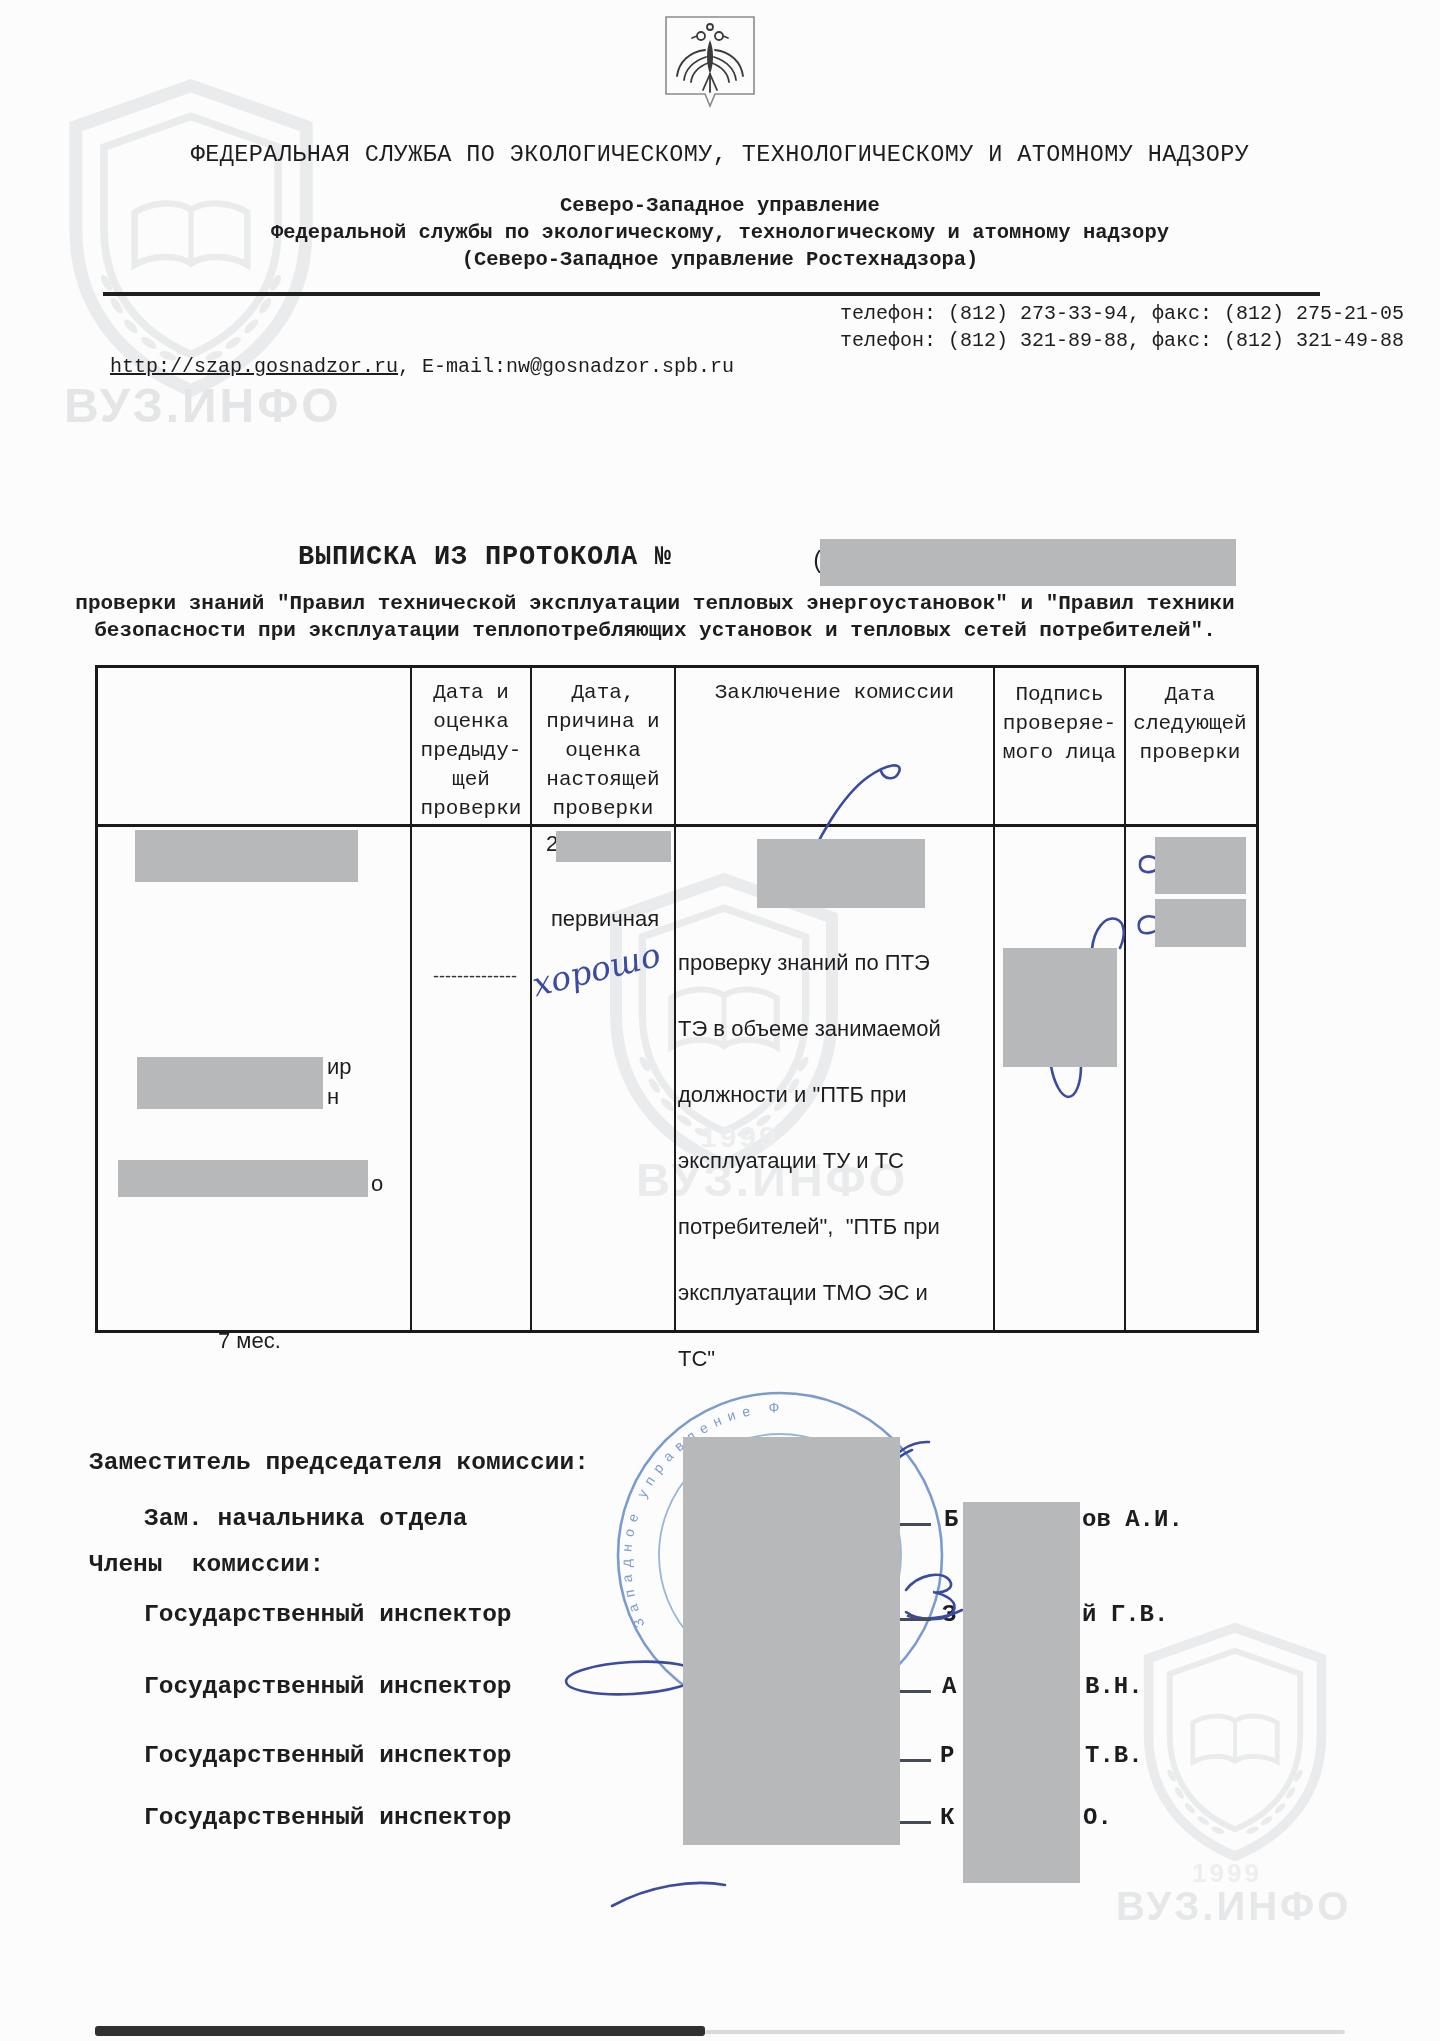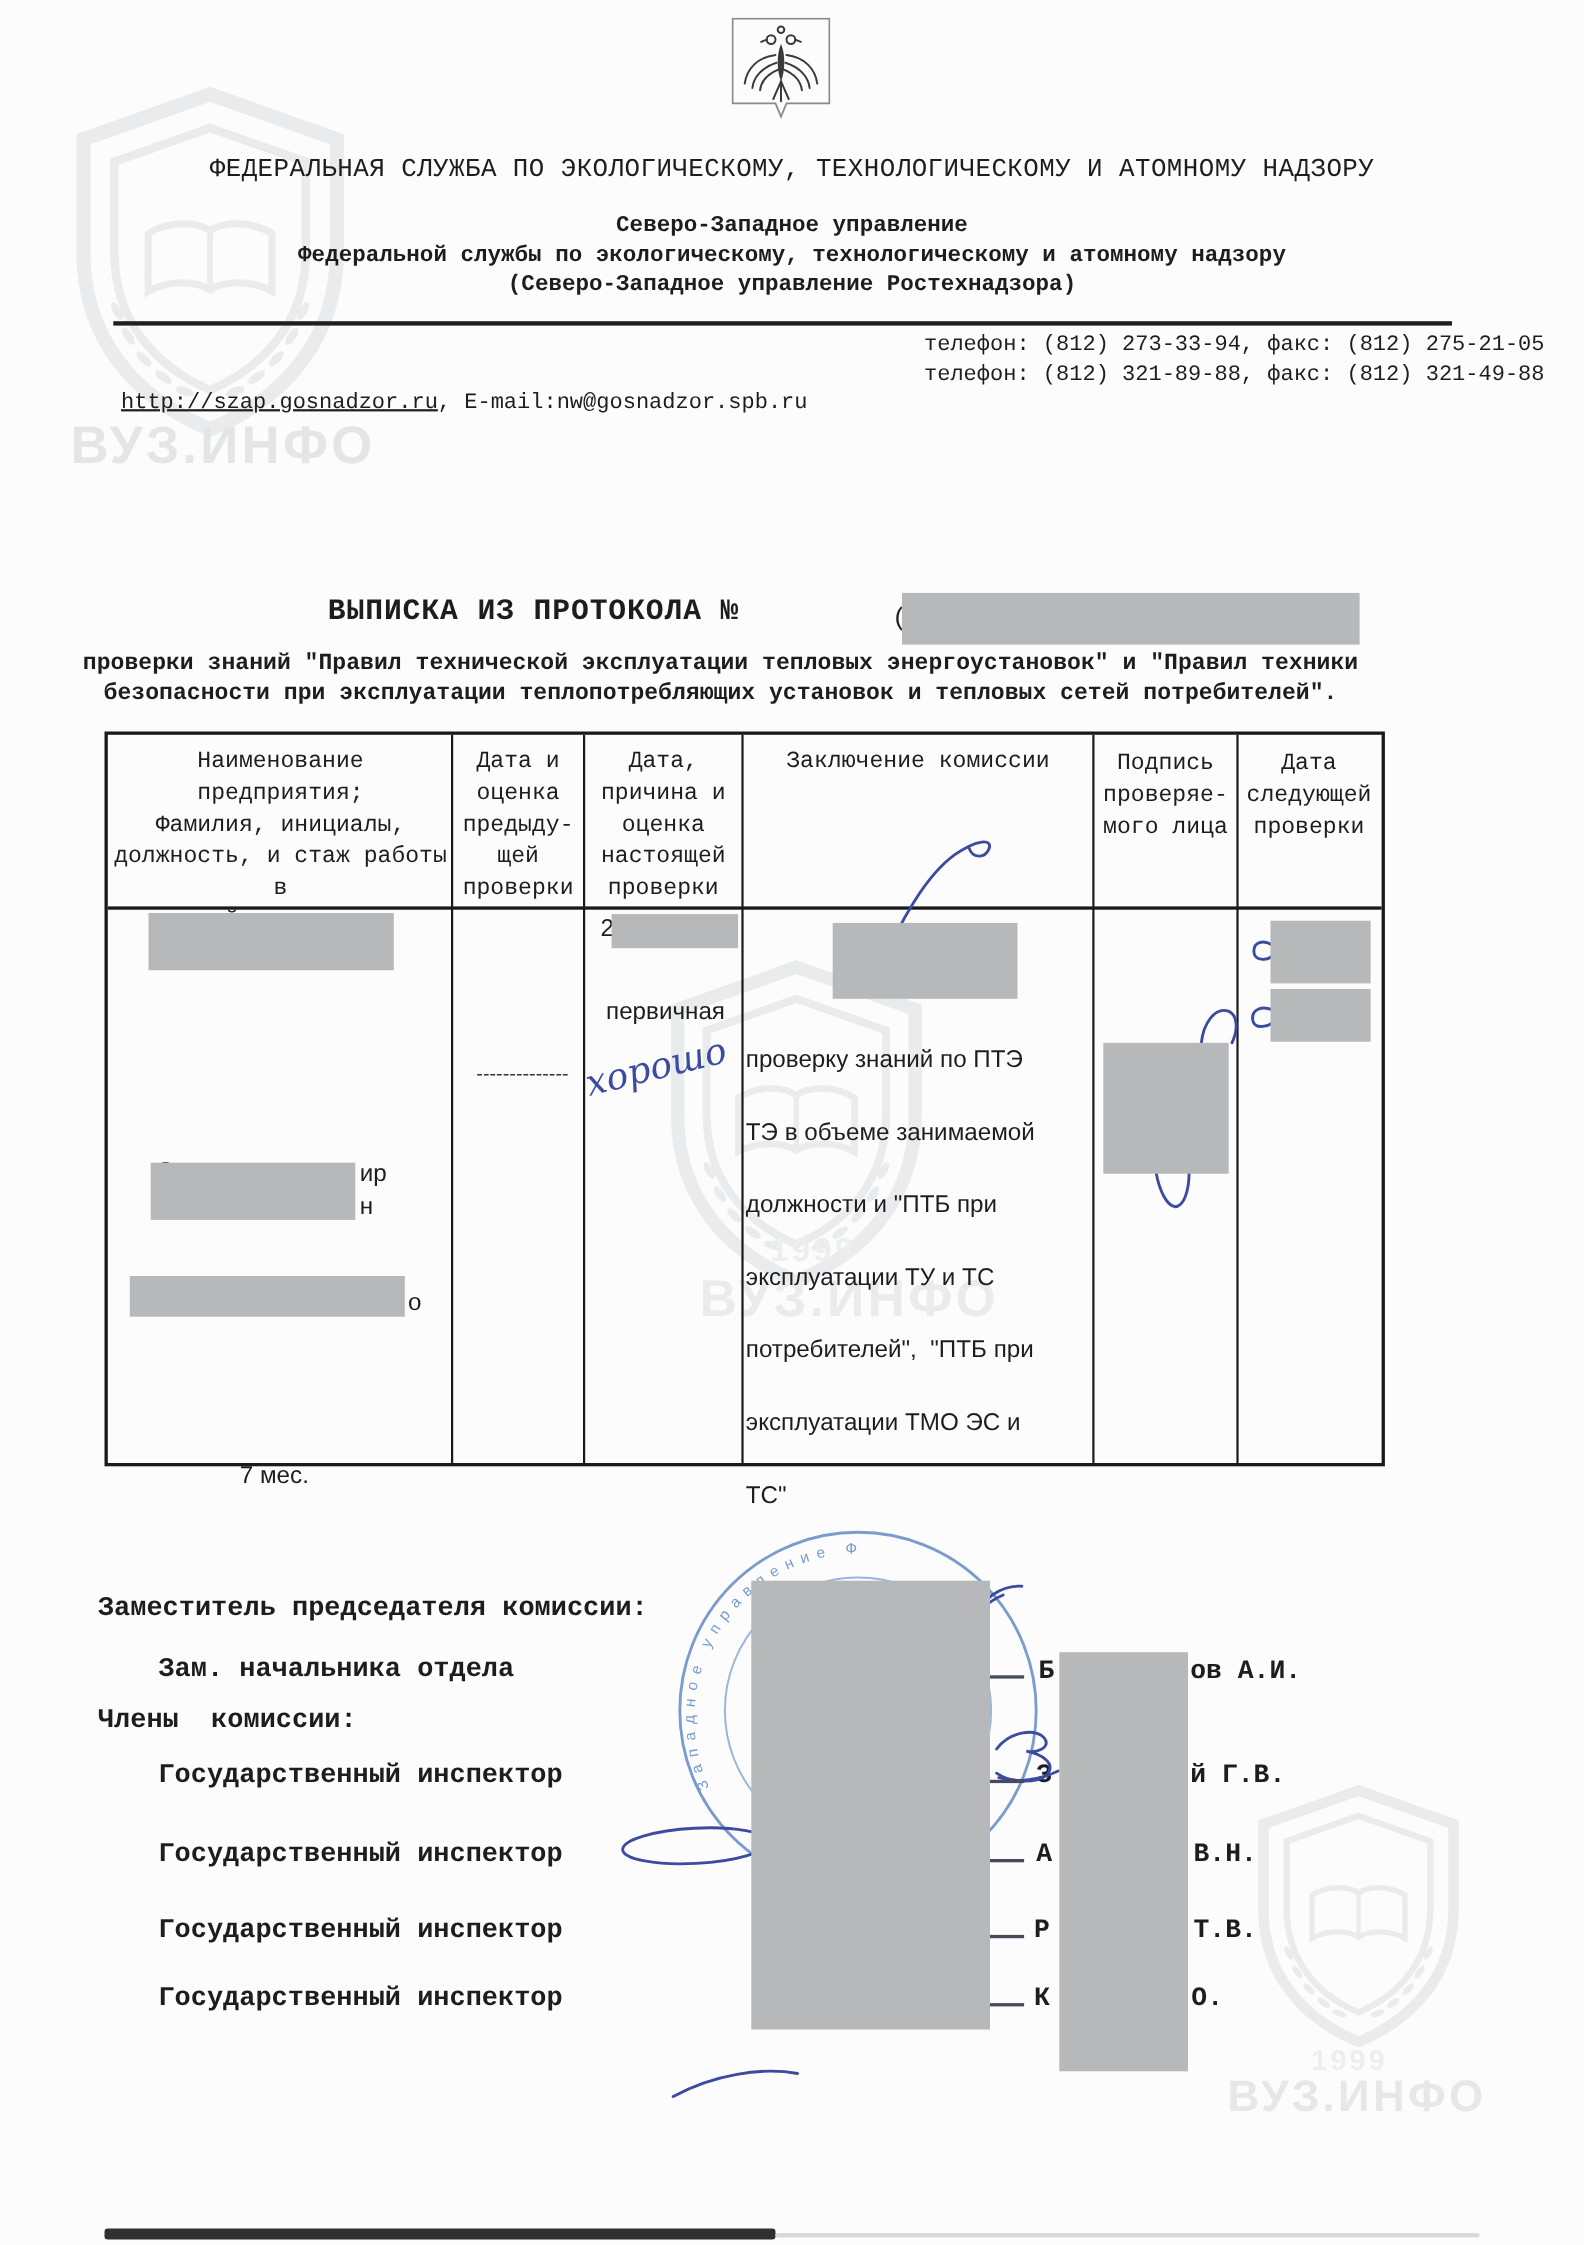--- a/index.html
+++ b/index.html
@@ -110,26 +110,20 @@
   <div class="t serif b z2" style="left:50px;top:619px;width:1210px;text-align:center;font-size:21px">безопасности при эксплуатации теплопотребляющих установок и тепловых сетей потребителей".</div>
 
   <div class="table-box">
     <div class="vl" style="left:312px"></div>
     <div class="vl" style="left:432px"></div>
     <div class="vl" style="left:576px"></div>
     <div class="vl" style="left:895px"></div>
     <div class="vl" style="left:1026px"></div>
     <div class="hl" style="top:156px"></div>
 
-    <div class="cell serif" style="left:4px;top:10px;width:306px">
-      <div>Наименование предприятия;</div>
-      <div>Фамилия, инициалы,</div>
-      <div>должность, и стаж работы в</div>
-      <div>этой должности</div>
-    </div>
     <div class="cell serif" style="left:316px;top:10px;width:114px">
       <div>Дата и</div>
       <div>оценка</div>
       <div>предыду-</div>
       <div>щей</div>
       <div>проверки</div>
     </div>
     <div class="cell serif" style="left:436px;top:10px;width:138px">
       <div>Дата,</div>
       <div>причина и</div>

